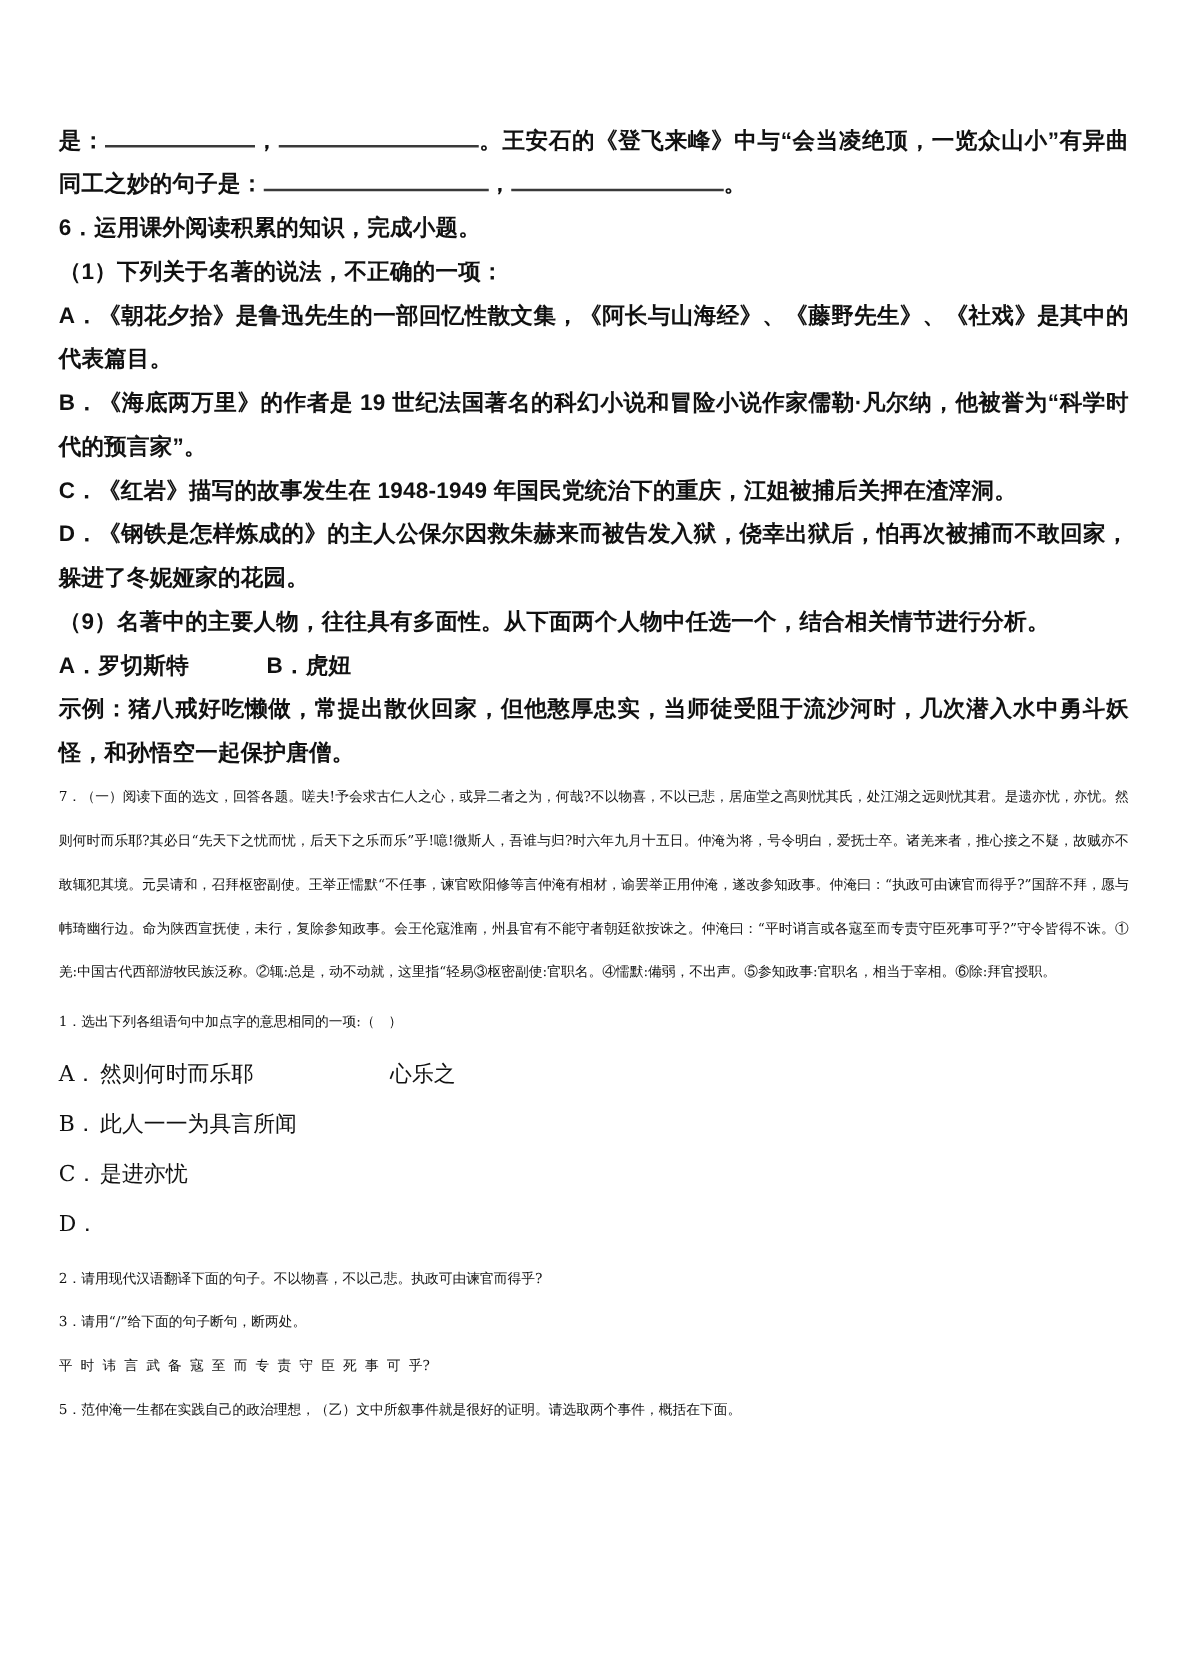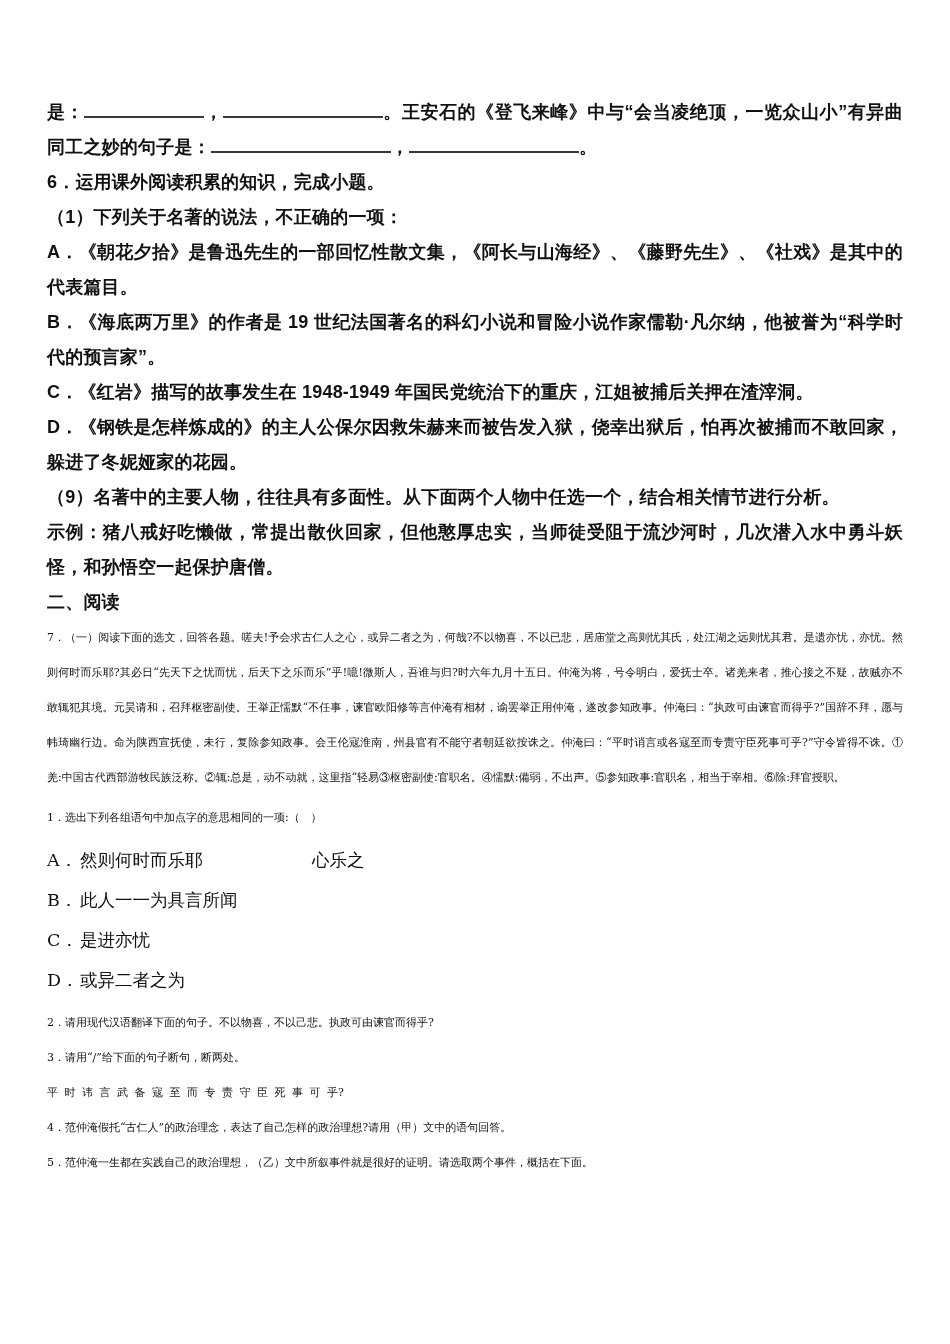--- a/index.html
+++ b/index.html
@@ -60,45 +60,43 @@
 
   <p class="para hei"><span>是：</span><span class="blank w120"></span><span>，</span><span class="blank w160"></span><span>。王安石的《登飞来峰》中与“会当凌绝顶，一览众山小”有异曲同工之妙的句子是：</span><span class="blank w180"></span><span>，</span><span class="blank w170"></span><span>。</span></p>
 
   <p class="para hei">6．运用课外阅读积累的知识，完成小题。</p>
   <p class="para hei">（1）下列关于名著的说法，不正确的一项：</p>
   <p class="para hei">A．《朝花夕拾》是鲁迅先生的一部回忆性散文集，《阿长与山海经》、《藤野先生》、《社戏》是其中的代表篇目。</p>
   <p class="para hei">B．《海底两万里》的作者是 19 世纪法国著名的科幻小说和冒险小说作家儒勒·凡尔纳，他被誉为“科学时代的预言家”。</p>
   <p class="para hei">C．《红岩》描写的故事发生在 1948-1949 年国民党统治下的重庆，江姐被捕后关押在渣滓洞。</p>
   <p class="para hei">D．《钢铁是怎样炼成的》的主人公保尔因救朱赫来而被告发入狱，侥幸出狱后，怕再次被捕而不敢回家，躲进了冬妮娅家的花园。</p>
   <p class="para hei">（9）名著中的主要人物，往往具有多面性。从下面两个人物中任选一个，结合相关情节进行分析。</p>
+  <p class="para hei"><span>A．罗切斯特</span><span class="choice-gap">B．虎妞</span></p>
   <p class="para hei">示例：猪八戒好吃懒做，常提出散伙回家，但他憨厚忠实，当师徒受阻于流沙河时，几次潜入水中勇斗妖怪，和孙悟空一起保护唐僧。</p>
 
-  <p class="para hei">二、阅读</p>
 
   <p class="para song">7．（一）阅读下面的选文，回答各题。嗟夫!予会求古仁人之心，或异二者之为，何哉?不以物喜，不以已悲，居庙堂之高则忧其氏，处江湖之远则忧其君。是遗亦忧，亦忧。然则何时而乐耶?其必日“先天下之忧而忧，后天下之乐而乐”乎!噫!微斯人，吾谁与归?时六年九月十五日。仲淹为将，号令明白，爱抚士卒。诸羌来者，推心接之不疑，故贼亦不敢辄犯其境。元昊请和，召拜枢密副使。王举正懦默“不任事，谏官欧阳修等言仲淹有相材，谕罢举正用仲淹，遂改参知政事。仲淹曰：“执政可由谏官而得乎?”国辞不拜，愿与帏琦幽行边。命为陕西宣抚使，未行，复除参知政事。会王伦寇淮南，州县官有不能守者朝廷欲按诛之。仲淹曰：“平时诮言或各寇至而专责守臣死事可乎?”守令皆得不诛。①羌:中国古代西部游牧民族泛称。②辄:总是，动不动就，这里指“轻易③枢密副使:官职名。④懦默:備弱，不出声。⑤参知政事:官职名，相当于宰相。⑥除:拜官授职。</p>
 
   <p class="para song q1stem">1．选出下列各组语句中加点字的意思相同的一项:（　）</p>
 
   <div class="opt-row first">
     <span class="opt-label">A．</span>
     <span class="opt-left">然则何时而乐耶</span>
     <span class="opt-right">心乐之</span>
   </div>
   <div class="opt-row">
     <span class="opt-label">B．</span>
     <span class="opt-right">此人一一为具言所闻</span>
   </div>
   <div class="opt-row">
     <span class="opt-label">C．</span>
     <span class="opt-left">是进亦忧</span>
   </div>
   <div class="opt-row">
     <span class="opt-label">D．</span>
-    <span class="opt-left">或异二者之为</span>
   </div>
 
   <p class="para song q1stem">2．请用现代汉语翻译下面的句子。不以物喜，不以己悲。执政可由谏官而得乎?</p>
   <p class="para song">3．请用“/”给下面的句子断句，断两处。</p>
   <p class="para song spaced">平 时 讳 言 武 备 寇 至 而 专 责 守 臣 死 事 可 乎?</p>
-  <p class="para song">4．范仲淹假托“古仁人”的政治理念，表达了自己怎样的政治理想?请用（甲）文中的语句回答。</p>
   <p class="para song">5．范仲淹一生都在实践自己的政治理想，（乙）文中所叙事件就是很好的证明。请选取两个事件，概括在下面。</p>
 
 </div>
 
 </body></html>

